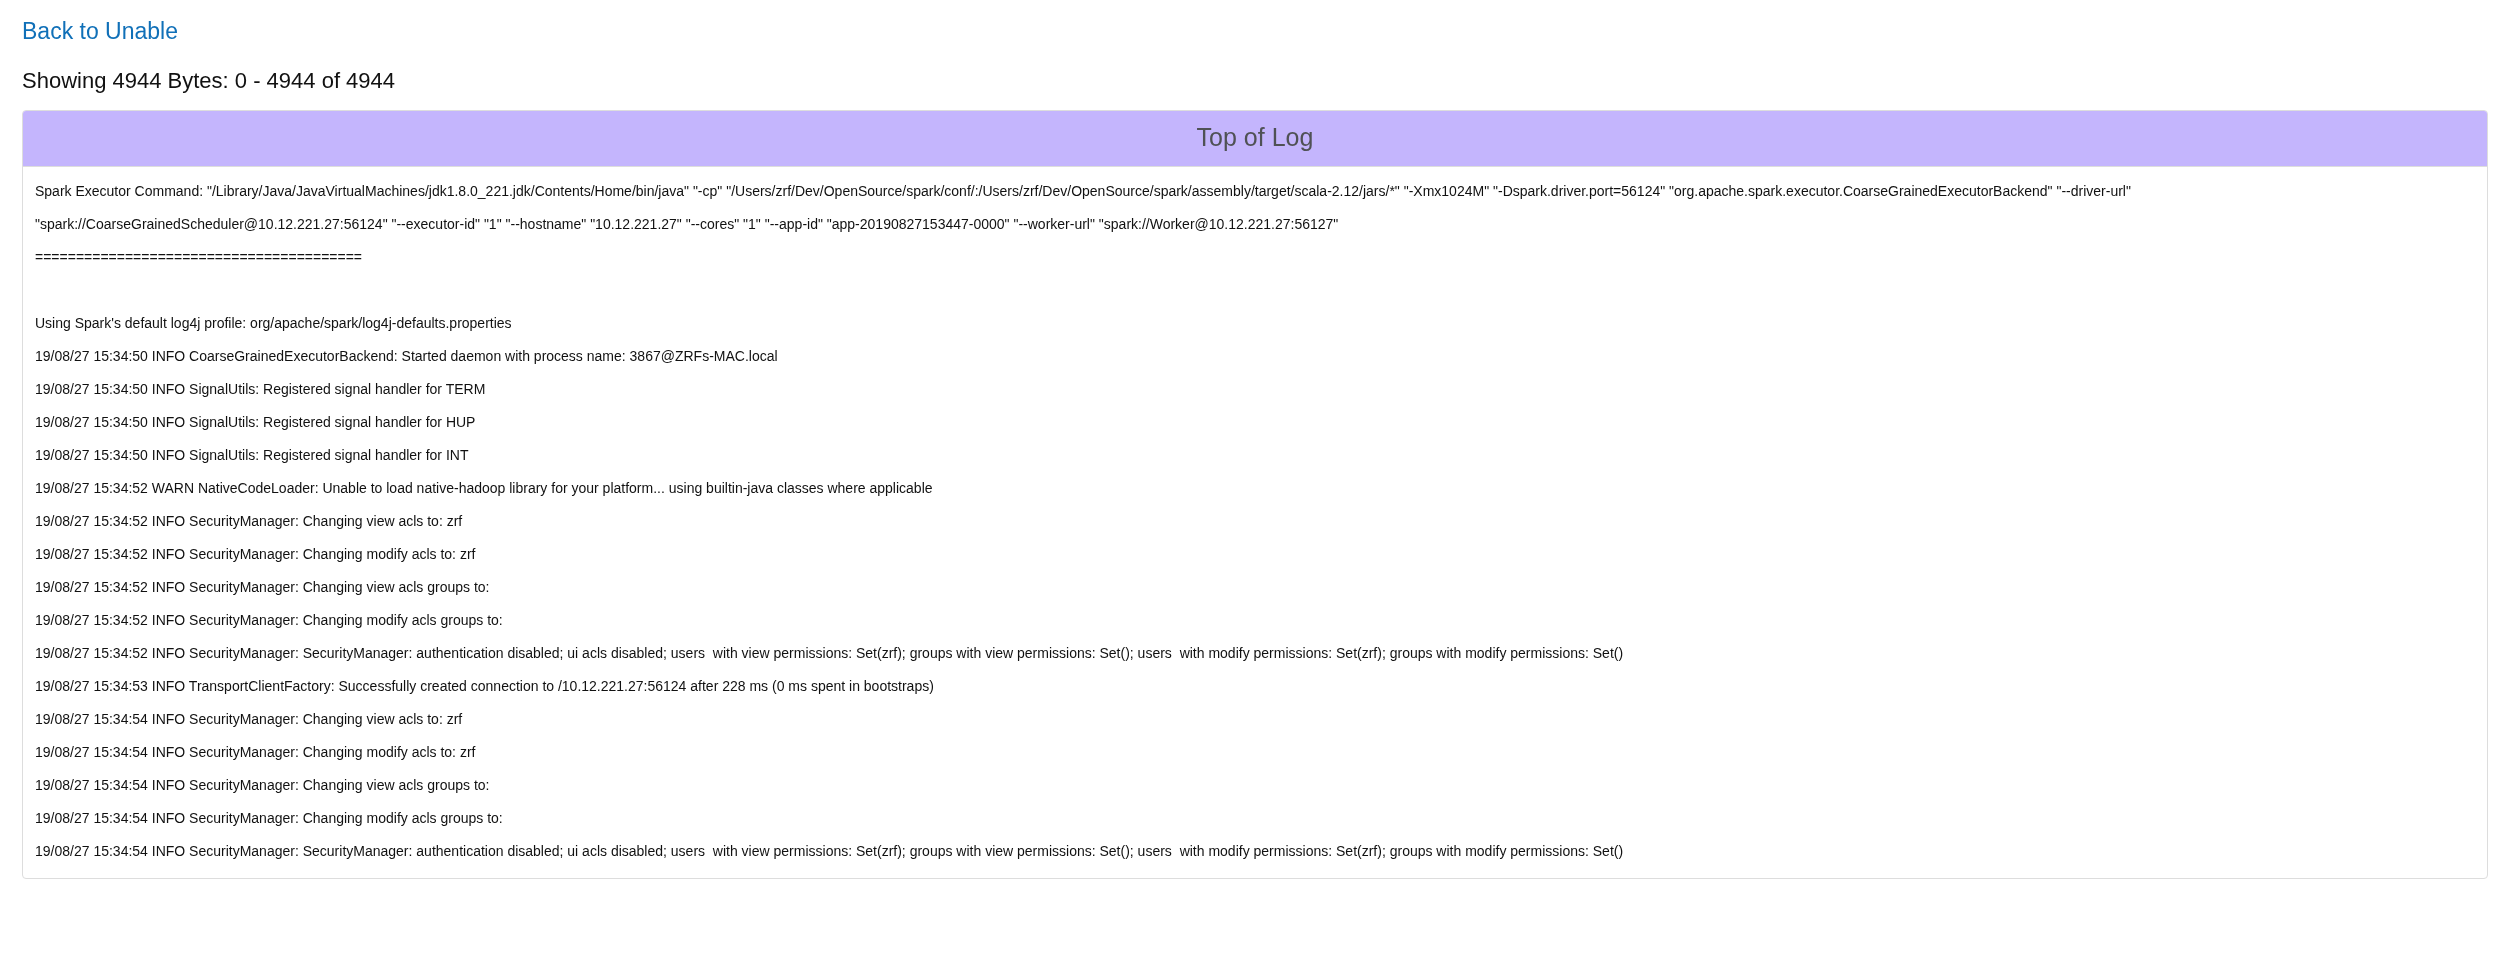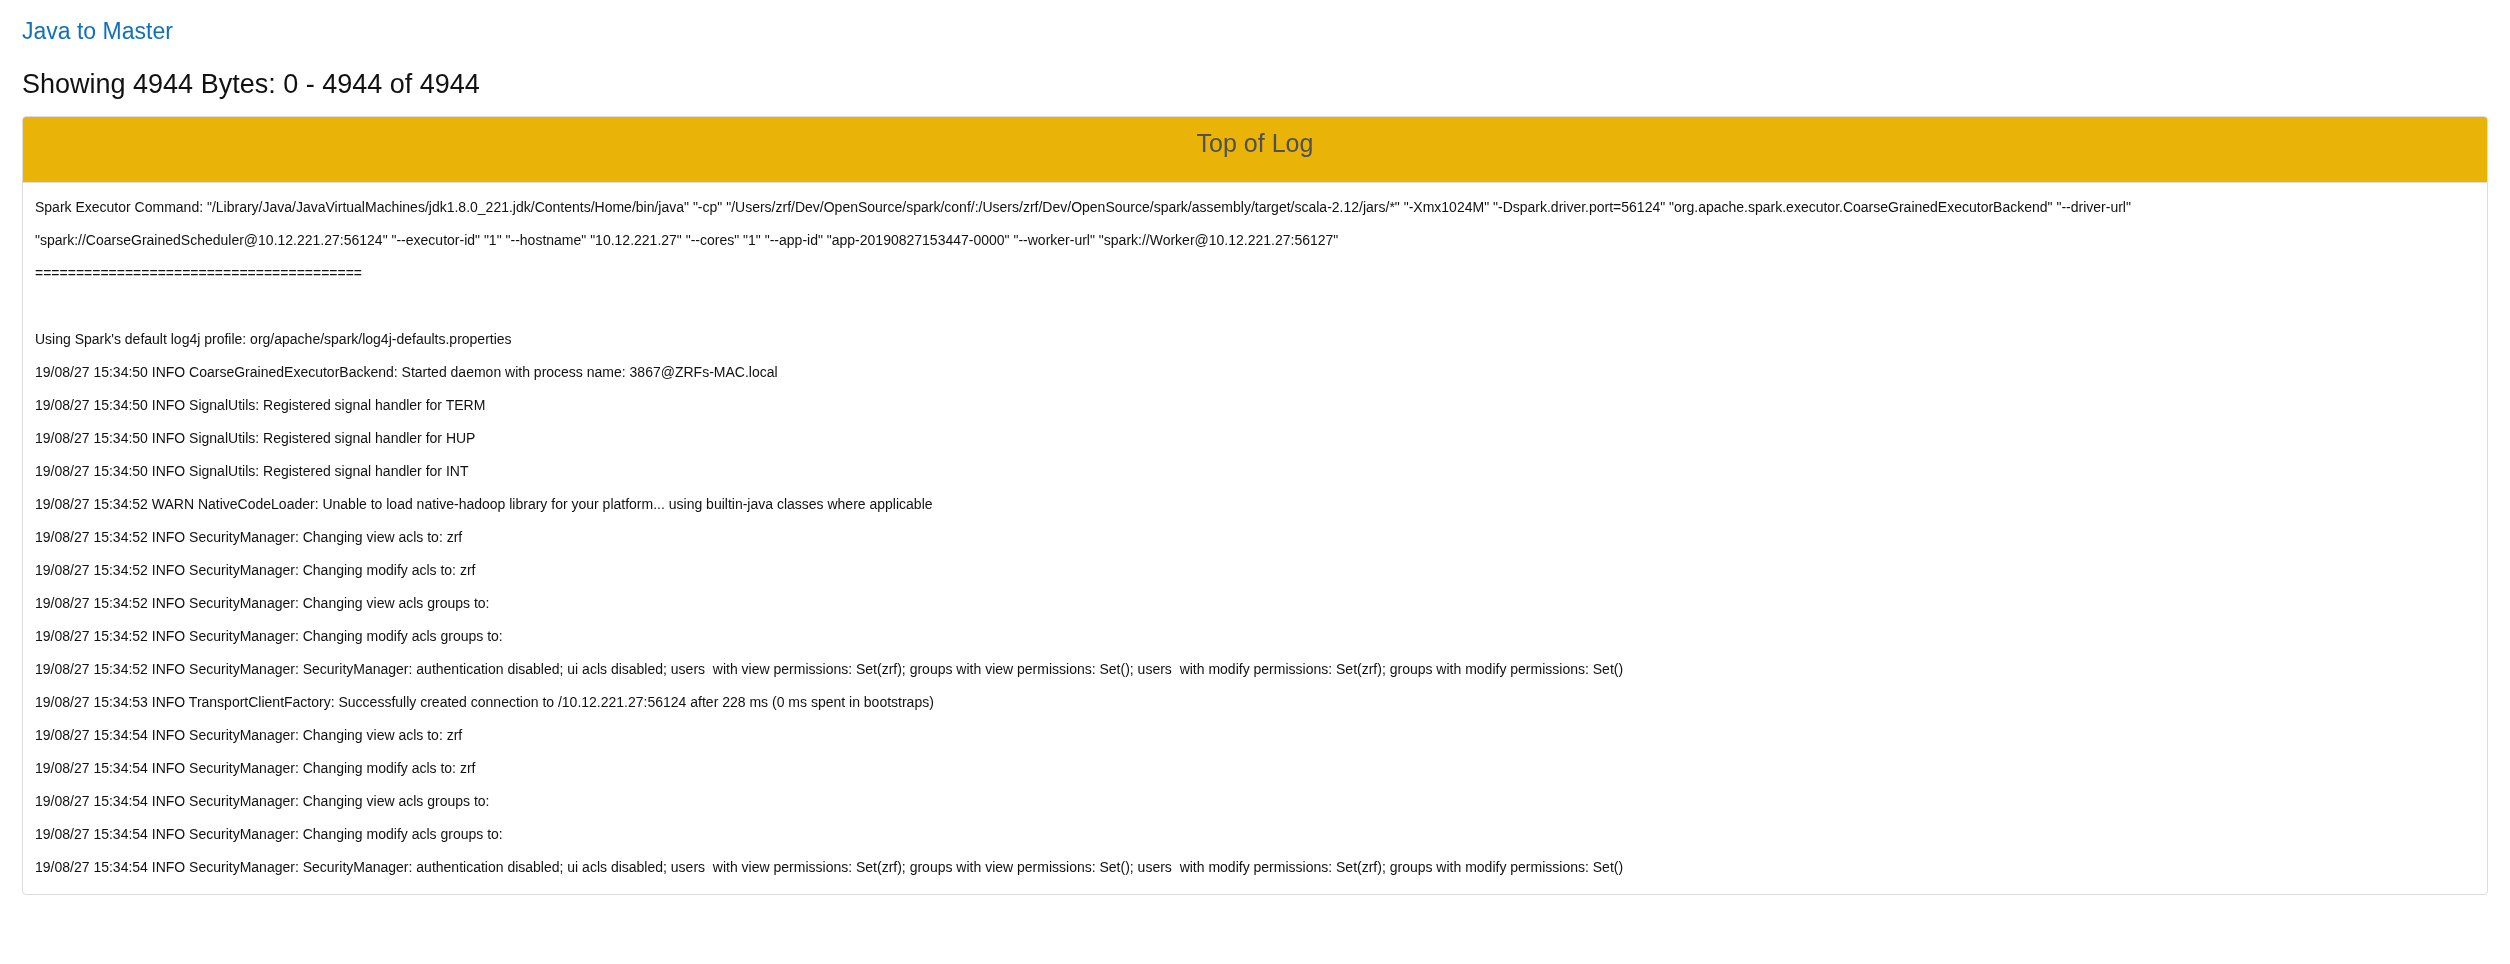--- a/index.html
+++ b/index.html
@@ -22,40 +22,40 @@
   .back-link {
     display: inline-block;
     color: #1070b8;
     font-size: 23px;
     text-decoration: none;
     line-height: 1.2;
     margin: 4px 0 0 0;
     cursor: pointer;
   }
   .showing-line {
-    font-size: 27px;
+    font-size: 22px;
     color: #111111;
     margin: 22px 0 16px 0;
     line-height: 1.2;
   }
   .log-panel {
     border: 1px solid #dddddd;
     border-radius: 4px;
     background: #ffffff;
     box-sizing: border-box;
     width: 100%;
     overflow: hidden;
   }
   .log-panel-header {
-    background: #eab308;
+    background: #c4b5fd;
     border-bottom: 1px solid #dddddd;
     text-align: center;
     font-size: 25px;
     color: #4f5155;
-    padding: 12px 10px 24px 10px;
+    padding: 12px 10px 14px 10px;
     box-sizing: border-box;
   }
   .log-body {
     padding: 8px 12px 10px 12px;
     box-sizing: border-box;
     font-size: 14px;
     line-height: 33px;
     color: #111111;
     white-space: pre-wrap;
     word-break: break-word;
@@ -69,21 +69,21 @@
   }
   .log-line.blank {
     height: 33px;
   }
 </style>
 </head>
 <body>
 
 <div class="page">
 
-  <a class="back-link" href="#">Java to Master</a>
+  <a class="back-link" href="#">Back to Unable</a>
 
   <div class="showing-line">Showing 4944 Bytes: 0 - 4944 of 4944</div>
 
   <div class="log-panel">
     <div class="log-panel-header">Top of Log</div>
     <div class="log-body"><div class="log-line">Spark Executor Command: "/Library/Java/JavaVirtualMachines/jdk1.8.0_221.jdk/Contents/Home/bin/java" "-cp" "/Users/zrf/Dev/OpenSource/spark/conf/:/Users/zrf/Dev/OpenSource/spark/assembly/target/scala-2.12/jars/*" "-Xmx1024M" "-Dspark.driver.port=56124" "org.apache.spark.executor.CoarseGrainedExecutorBackend" "--driver-url" "spark://CoarseGrainedScheduler@10.12.221.27:56124" "--executor-id" "1" "--hostname" "10.12.221.27" "--cores" "1" "--app-id" "app-20190827153447-0000" "--worker-url" "spark://Worker@10.12.221.27:56127"</div><div class="log-line">========================================</div><div class="log-line blank"></div><div class="log-line">Using Spark's default log4j profile: org/apache/spark/log4j-defaults.properties</div><div class="log-line">19/08/27 15:34:50 INFO CoarseGrainedExecutorBackend: Started daemon with process name: 3867@ZRFs-MAC.local</div><div class="log-line">19/08/27 15:34:50 INFO SignalUtils: Registered signal handler for TERM</div><div class="log-line">19/08/27 15:34:50 INFO SignalUtils: Registered signal handler for HUP</div><div class="log-line">19/08/27 15:34:50 INFO SignalUtils: Registered signal handler for INT</div><div class="log-line">19/08/27 15:34:52 WARN NativeCodeLoader: Unable to load native-hadoop library for your platform... using builtin-java classes where applicable</div><div class="log-line">19/08/27 15:34:52 INFO SecurityManager: Changing view acls to: zrf</div><div class="log-line">19/08/27 15:34:52 INFO SecurityManager: Changing modify acls to: zrf</div><div class="log-line">19/08/27 15:34:52 INFO SecurityManager: Changing view acls groups to:</div><div class="log-line">19/08/27 15:34:52 INFO SecurityManager: Changing modify acls groups to:</div><div class="log-line">19/08/27 15:34:52 INFO SecurityManager: SecurityManager: authentication disabled; ui acls disabled; users  with view permissions: Set(zrf); groups with view permissions: Set(); users  with modify permissions: Set(zrf); groups with modify permissions: Set()</div><div class="log-line">19/08/27 15:34:53 INFO TransportClientFactory: Successfully created connection to /10.12.221.27:56124 after 228 ms (0 ms spent in bootstraps)</div><div class="log-line">19/08/27 15:34:54 INFO SecurityManager: Changing view acls to: zrf</div><div class="log-line">19/08/27 15:34:54 INFO SecurityManager: Changing modify acls to: zrf</div><div class="log-line">19/08/27 15:34:54 INFO SecurityManager: Changing view acls groups to:</div><div class="log-line">19/08/27 15:34:54 INFO SecurityManager: Changing modify acls groups to:</div><div class="log-line">19/08/27 15:34:54 INFO SecurityManager: SecurityManager: authentication disabled; ui acls disabled; users  with view permissions: Set(zrf); groups with view permissions: Set(); users  with modify permissions: Set(zrf); groups with modify permissions: Set()</div></div>
   </div>
 
 </div>
 

